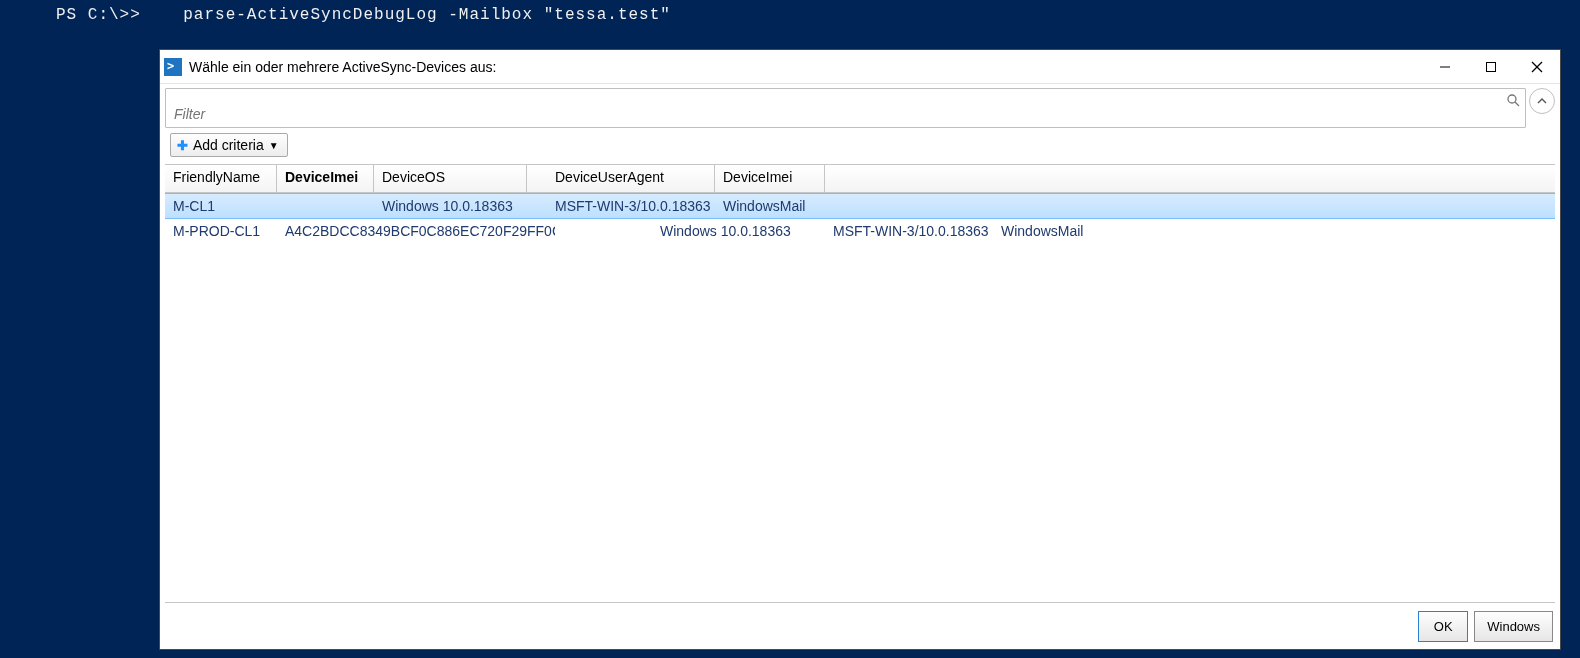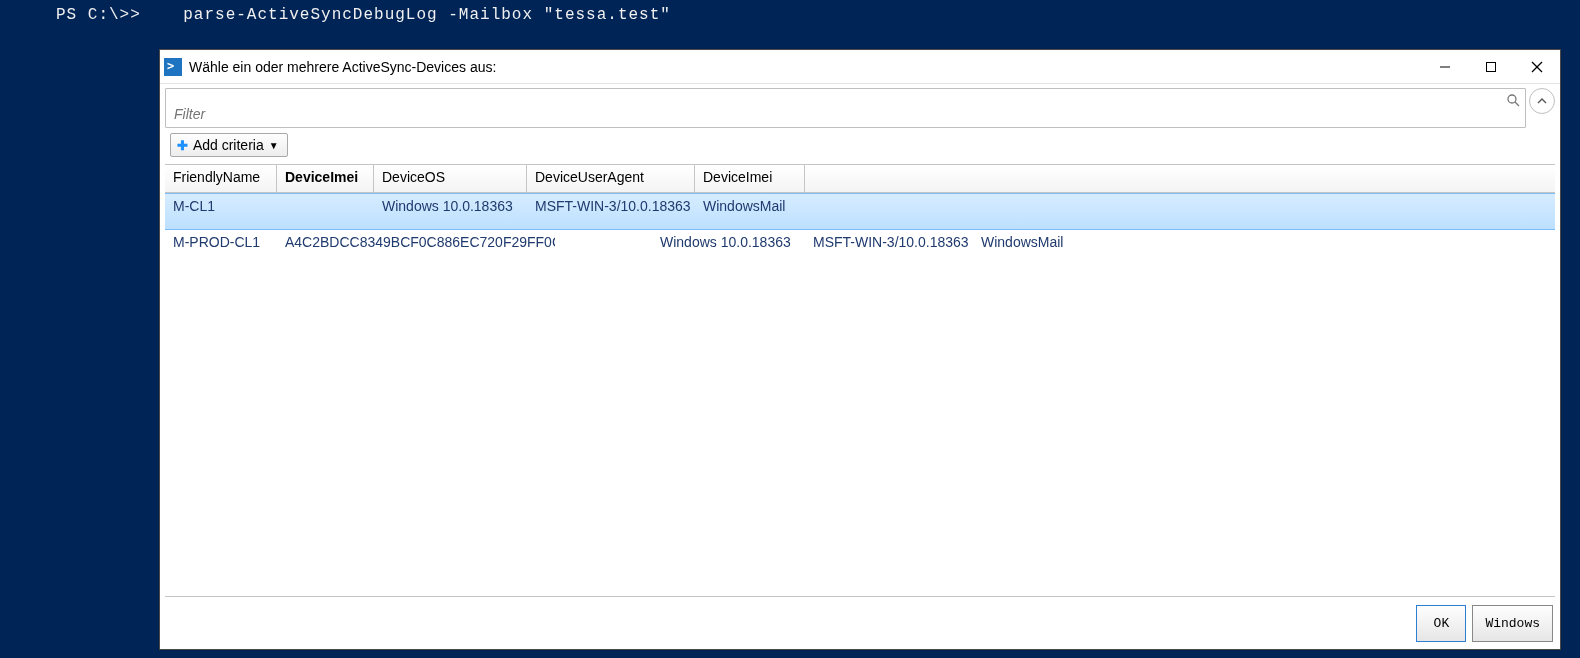--- a/index.html
+++ b/index.html
@@ -158,52 +158,51 @@
   .grid-row {
     display:flex;
     height: 26px;
     font-size: 14px;
     color: #1f3a6e;
   }
   .grid-row.selected {
     background: linear-gradient(#d6ecff,#bde0ff);
     border: 1px solid #7abdf7;
     border-left:none; border-right:none;
-    height: 37px;
+    height: 26px;
   }
   .gr-cell {
     padding: 4px 8px;
     white-space: nowrap;
     overflow: hidden;
   }
   .col-friendly { width: 112px; }
   .col-deviceid { width: 278px; }
   .col-imei     { width: 97px; font-weight: bold; }
   .col-os       { width: 153px; }
-  .col-ua       { width: 168px; }
+  .col-ua       { width: 168px; margin-left: 20px; }
   .col-type     { width: 110px; }
   .col-rest     { flex:1; }
   .footer {
     display:flex;
     justify-content:flex-end;
     padding: 6px 7px 7px 7px;
     gap: 6px;
     background:#fff;
   }
   .dlg-btn {
     min-width: 50px;
-    height: 37px;
+    height: 31px;
     border: 1px solid #888;
     background: linear-gradient(#fefefe,#e6e6e6);
     font-size: 13px;
     display:flex;
     align-items:center;
     justify-content:center;
     padding: 12px 12px;
-    font-family: Liberation Mono, monospace;
   }
   .dlg-btn.default {
     outline: 1px solid #2d7fd3;
     outline-offset: -1px;
     border-color:#2d7fd3;
   }
 </style>
 </head>
 <body>
 

